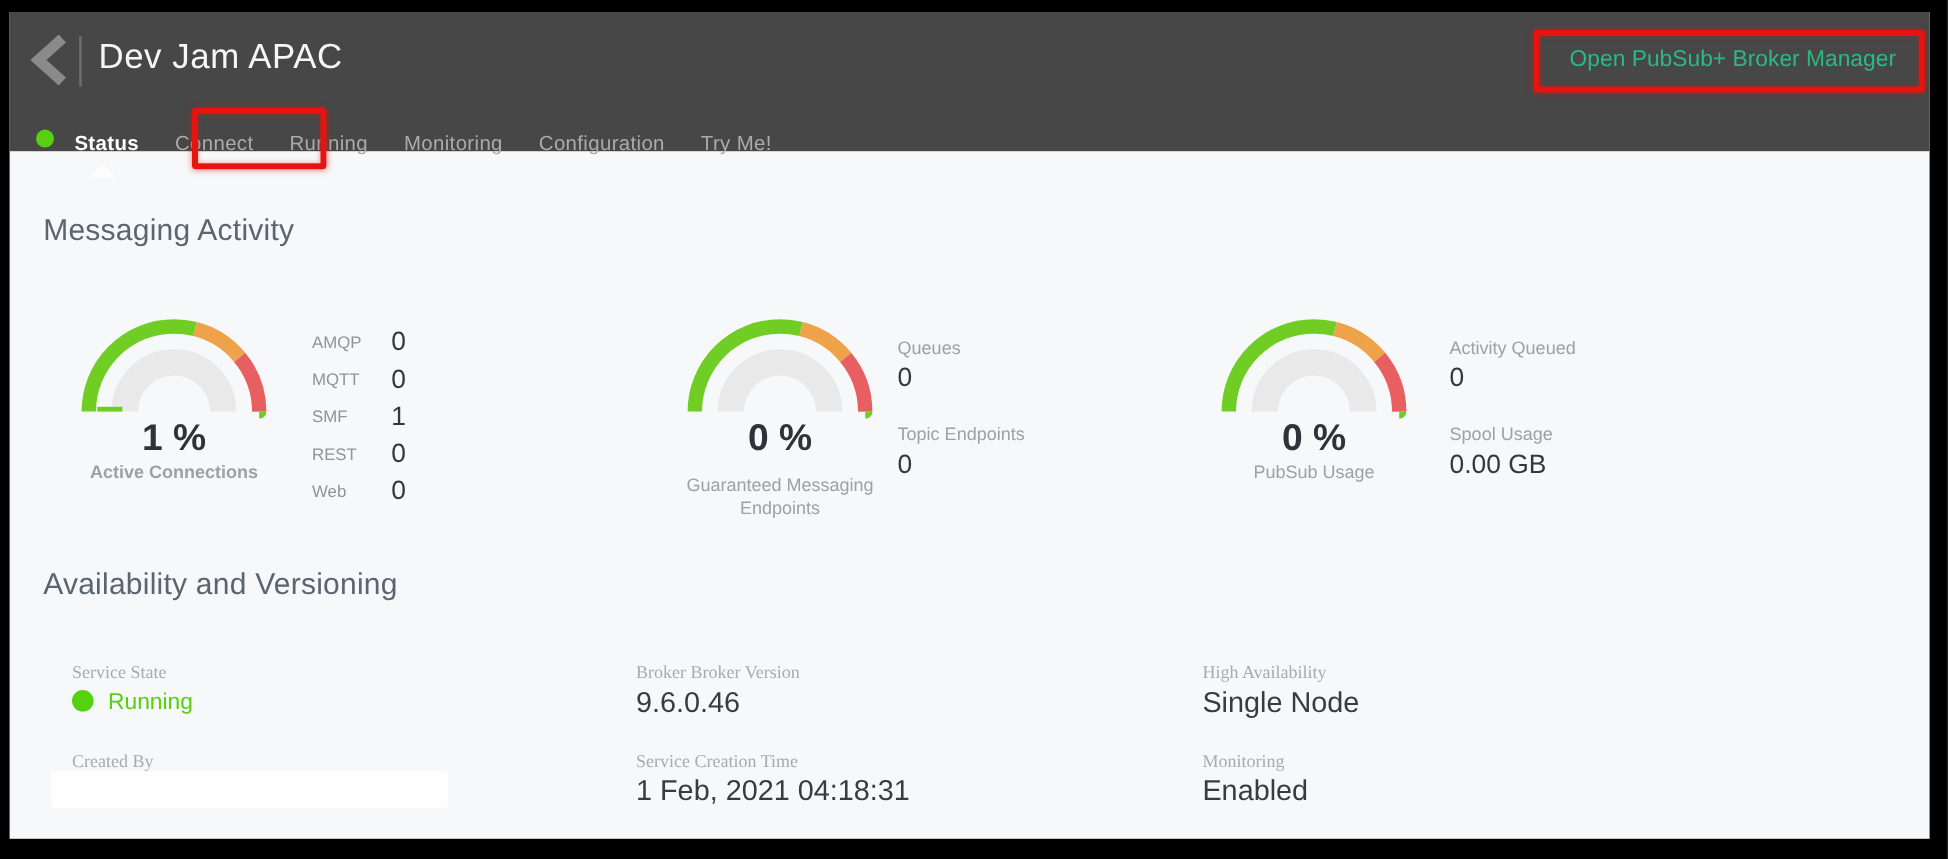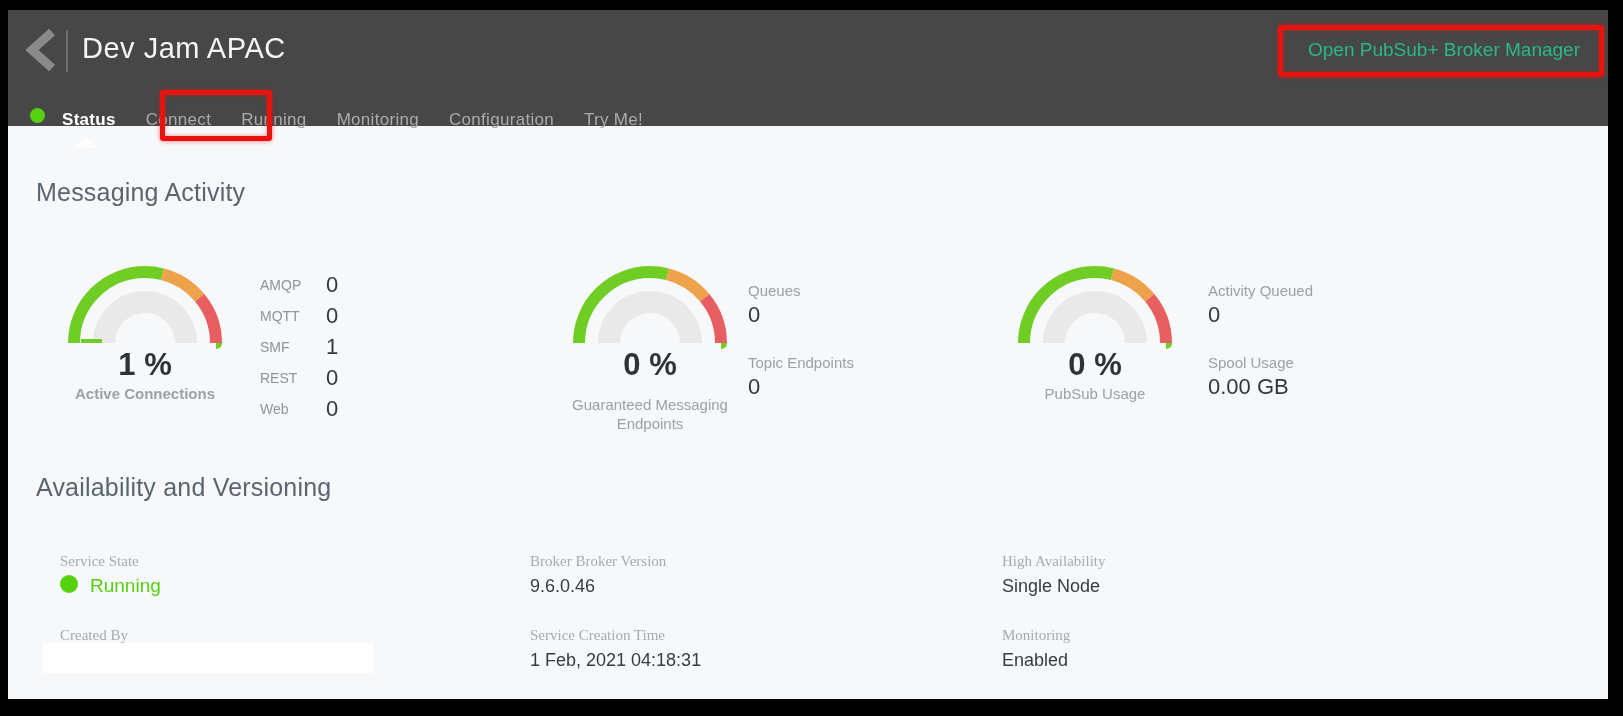--- a/index.html
+++ b/index.html
@@ -41,21 +41,21 @@
   .g1-stats .s-label{width:66px;font-size:14px;color:#8d949c;}
   .g1-stats .s-value{font-size:22px;font-weight:500;color:#33383d;}
 
   .stat-stack{position:absolute;width:220px;}
   .stat-stack .s-label{display:block;font-size:15px;color:var(--caption-gray,#9aa1a9);line-height:20px;}
   .stat-stack .s-value{display:block;font-size:22px;font-weight:500;color:#33383d;line-height:28px;margin-bottom:24px;}
 
   
   .field{position:absolute;}
   .f-label{display:block;font-size:15px;color:var(--label-gray,#a4abb3);line-height:20px;font-family:Liberation Serif, serif;}
-  .f-value{display:block;font-size:18px;font-weight:500;color:var(--value-dark,#363c42);line-height:24px;margin-top:3px;}
+  .f-value{display:block;font-size:24px;font-weight:500;color:var(--value-dark,#363c42);line-height:24px;margin-top:3px;}
   .running-row{display:flex;align-items:flex-start;gap:12px;margin-top:4px;}
   .running-dot{width:18px;height:18px;border-radius:50%;background:var(--accent-green,#55d10f);}
   .running-text{font-size:19px;font-weight:500;color:var(--accent-green,#55d10f);}
   .redaction-box{position:absolute;left:35px;top:633px;width:330px;height:30px;background:#ffffff;}
 
   
   .annotation{position:absolute;border:5px solid var(--annotation-red,#e8120f);border-radius:3px;box-shadow:0 0 5px rgba(232,18,15,.55), inset 0 0 4px rgba(232,18,15,.45);pointer-events:none;}
   #ann-connect{left:160px;top:90px;width:112px;height:51px;}
   #ann-broker{left:1278px;top:25px;width:326px;height:52px;}
 </style>

